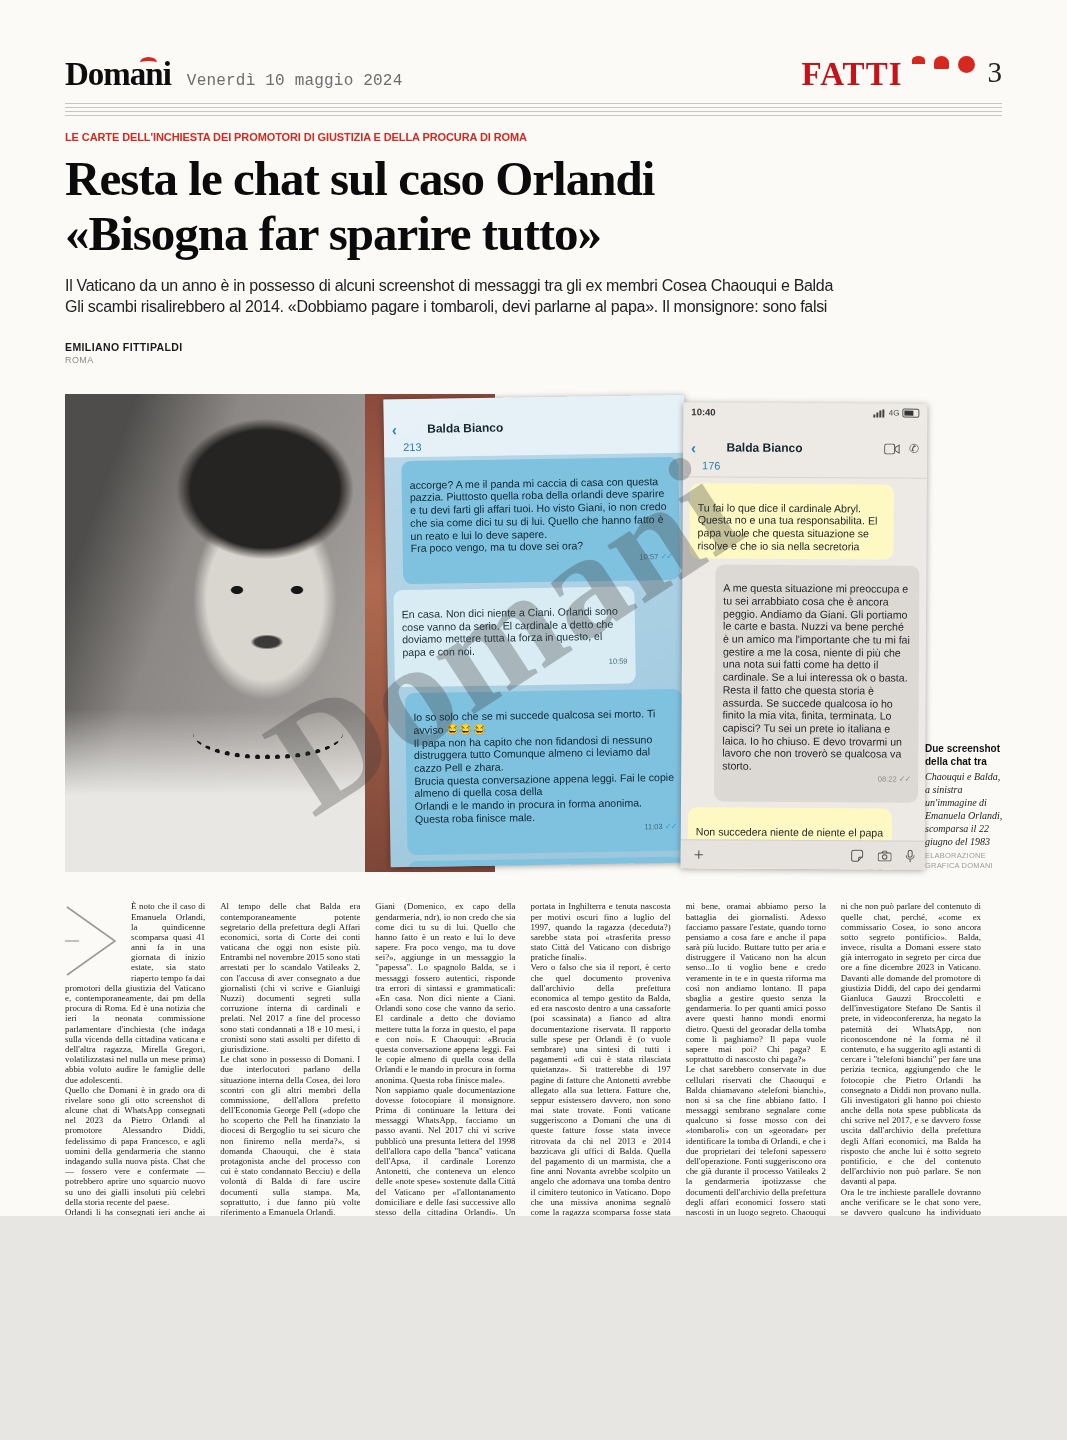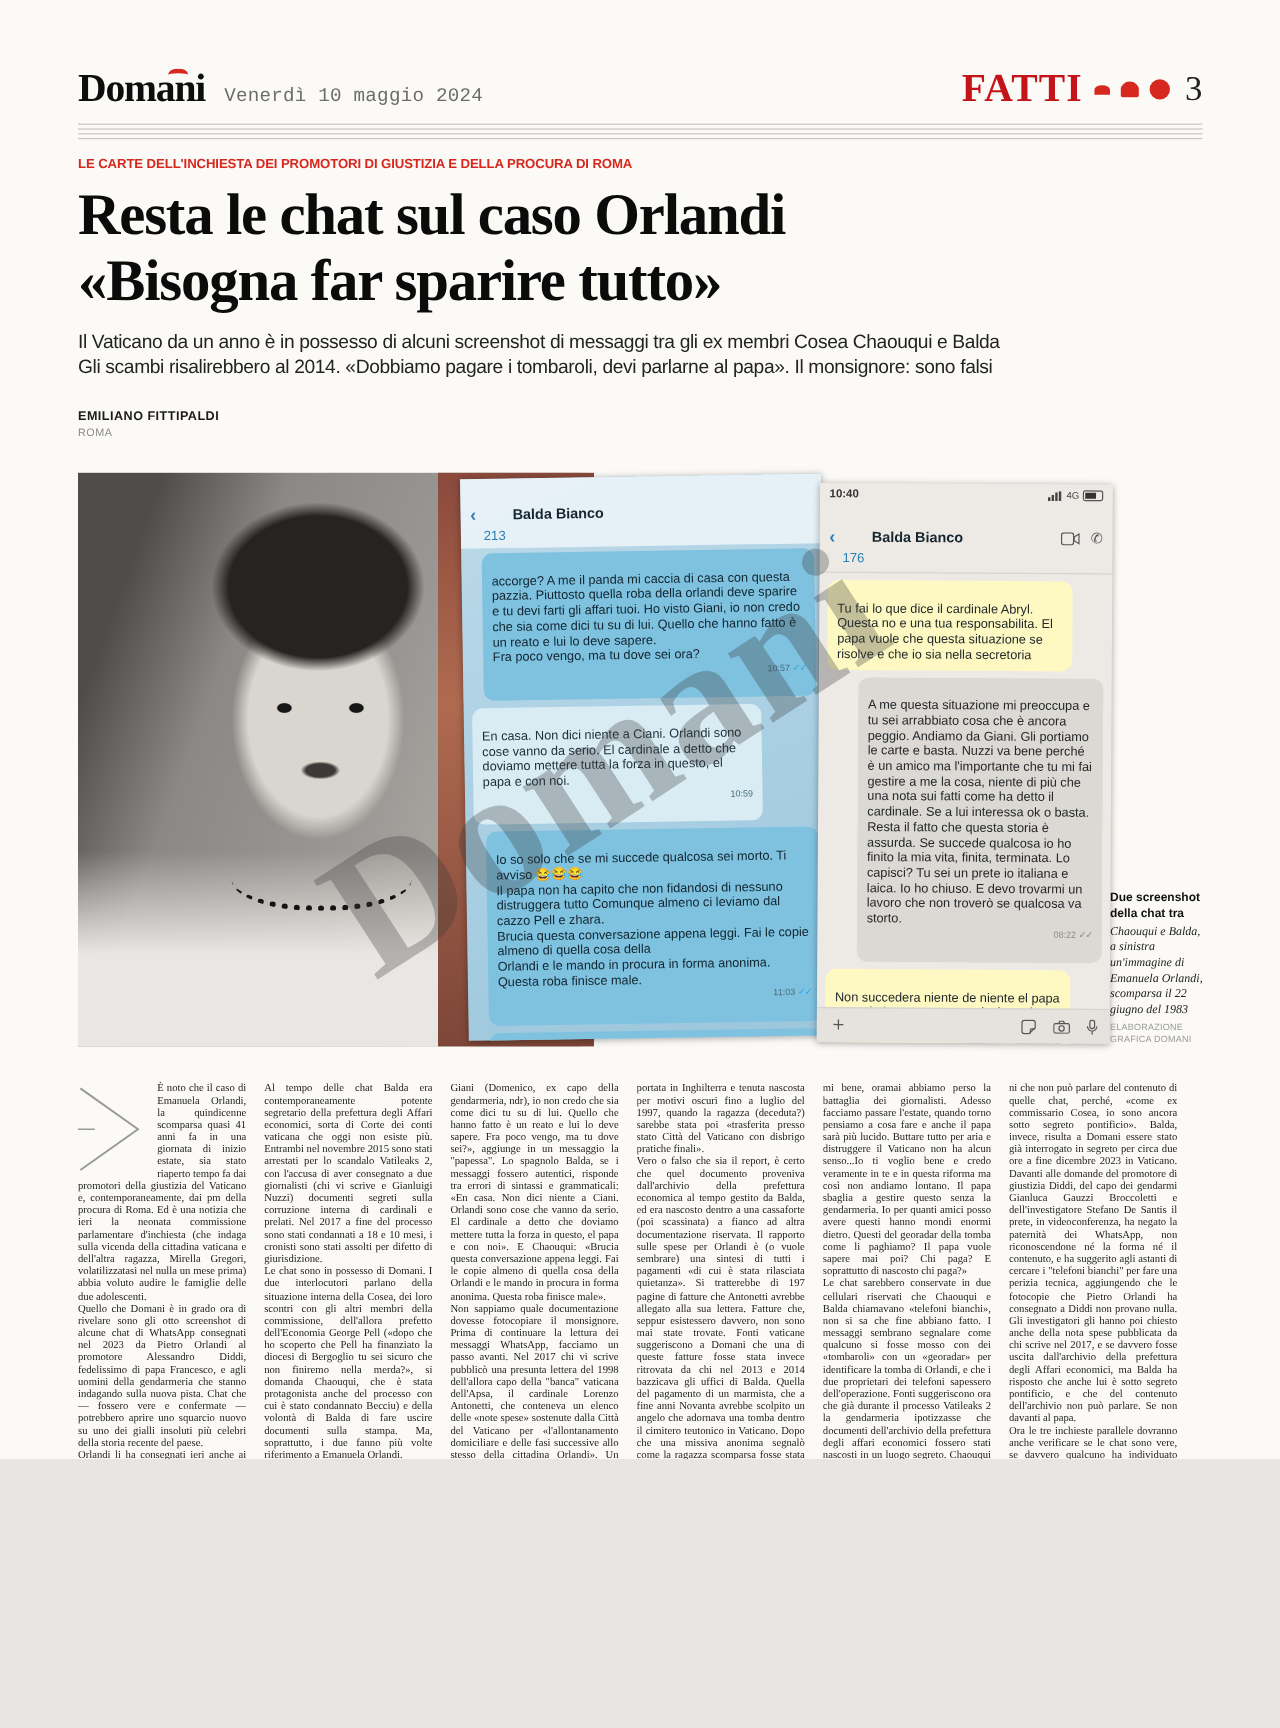--- a/index.html
+++ b/index.html
@@ -7,21 +7,21 @@
         font-family:"Liberation Serif",serif;color:#111;overflow:hidden;}
   .inner{padding:0 65px;}
 
   
   .masthead{display:flex;align-items:baseline;padding:56px 65px 0 65px;}
   .logo-wrap{position:relative;display:inline-block;}
   .logo{font-family:"Liberation Serif",serif;font-weight:700;font-size:33px;letter-spacing:-1px;color:#0d0d0d;}
   .logo-tilde{position:absolute;right:14px;top:1px;width:17px;height:7px;border-top:4px solid #d7281f;
               border-radius:60% 60% 0 0;}
   .date{font-family:Liberation Mono, monospace;font-size:16px;color:#6d6d6d;margin-left:16px;letter-spacing:.2px;}
-  .mast-right{margin-left:auto;display:flex;align-items:center;gap:9px;}
+  .mast-right{margin-left:auto;display:flex;align-items:flex-start;gap:9px;}
   .section{font-family:"Liberation Serif",serif;font-weight:700;font-size:33px;letter-spacing:1px;color:#c41319;}
   .mark{display:inline-block;background:#d7281f;}
   .mark1{width:13px;height:8px;border-radius:50% 50% 0 0;}
   .mark2{width:15px;height:13px;border-radius:50% 50% 12% 12%;}
   .mark3{width:17px;height:17px;border-radius:50%;}
   .pageno{font-family:"Liberation Serif",serif;font-size:29px;color:#222;margin-left:4px;}
   .rules{margin:10px 0 0 0;}
   .rules i{display:block;border-top:1px solid #c9c6c1;margin:0 0 3px 0;height:0;}
 
   

